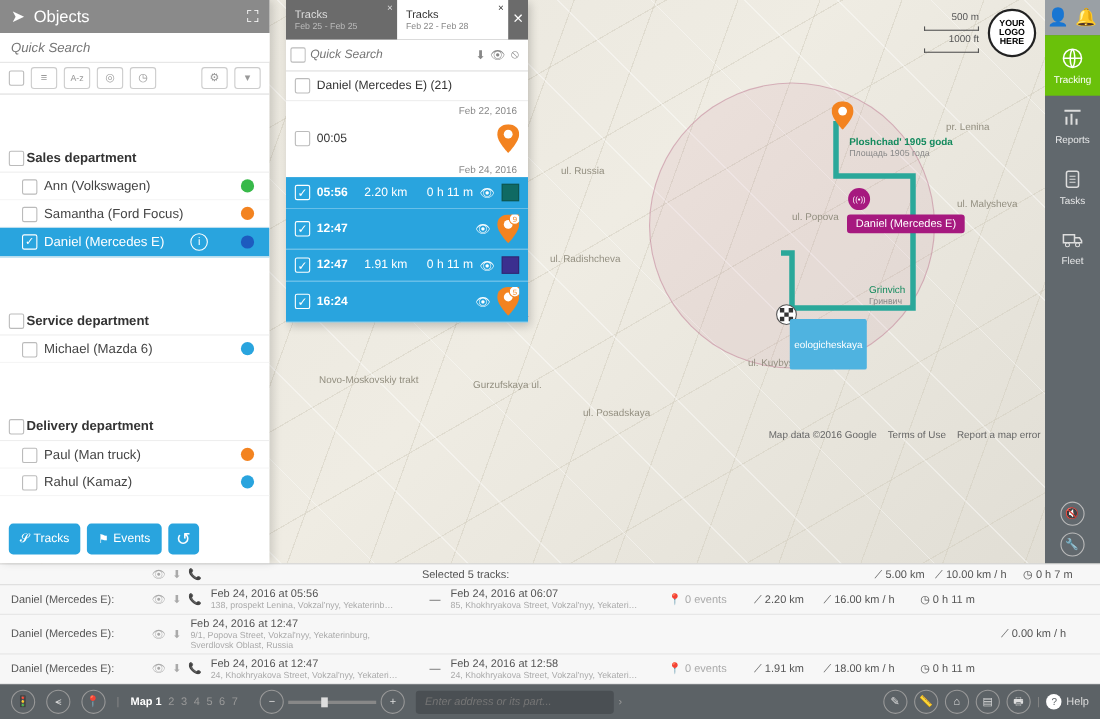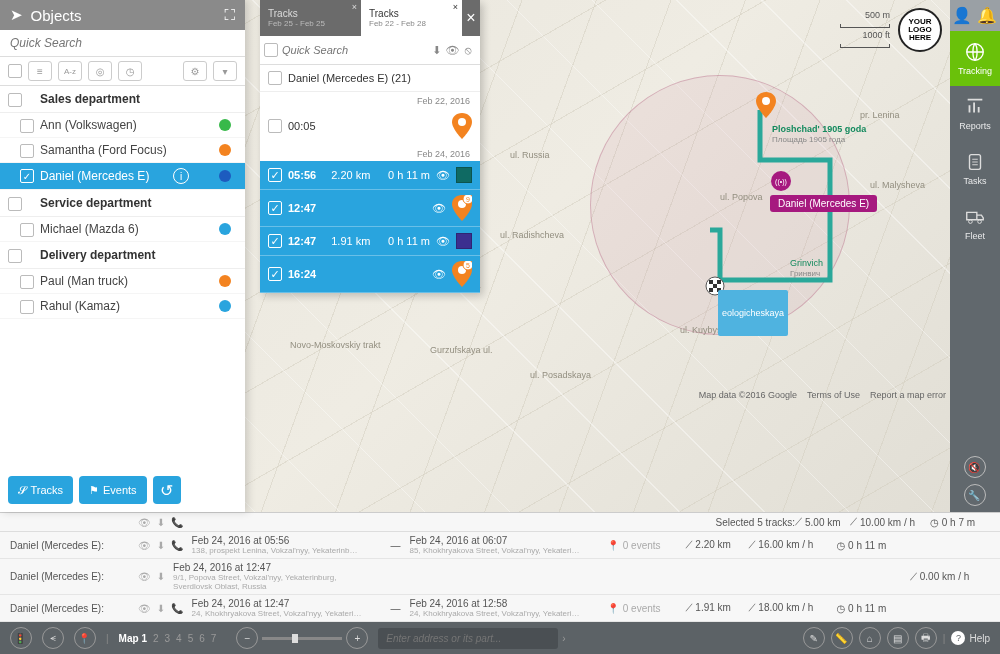--- a/index.html
+++ b/index.html
@@ -21,21 +21,21 @@
 
 .objects-panel { position: relative; z-index: 5; width: 245px; background: #fff; display:flex; flex-direction:column; box-shadow: 3px 0 8px rgba(0,0,0,0.15); }
 .panel-header { background: #8a8a8a; color: #fff; display:flex; align-items:center; padding: 6px 10px; font-size: 15px; gap:8px; }
 .panel-header .expand { margin-left:auto; cursor:pointer; }
 .search-bar { border-bottom:1px solid #ddd; }
 .search-bar input { width:100%; border:none; padding:6px 10px; font-size:12px; font-style:italic; color:#999; outline:none; }
 .toolbar { display:flex; align-items:center; padding:4px 8px; gap:6px; border-bottom:1px solid #ddd; }
 .toolbar .tbx { width:24px; height:20px; border:1px solid #ccc; border-radius:3px; display:flex; align-items:center; justify-content:center; color:#999; font-size:10px; cursor:pointer; }
 .chkbox { width:14px; height:14px; border:1px solid #bbb; border-radius:2px; cursor:pointer; display:inline-flex; align-items:center; justify-content:center; flex-shrink:0; }
 .tree { flex:1; overflow:auto; }
-.dept { padding:6px 10px 6px 40px; font-size:12px; font-weight:bold; color:#333; border-bottom:1px solid #eee; position:relative; }
+.dept { padding:6px 10px 6px 24px; font-size:12px; font-weight:bold; color:#333; border-bottom:1px solid #eee; position:relative;margin-top:44px; }
 .dept .chkbox { position:absolute; left:8px; top:7px; }
 .obj-row { padding:5px 10px 5px 40px; font-size:12px; color:#444; border-bottom:1px solid #f5f5f5; position:relative; display:flex; align-items:center; cursor:pointer; }
 .obj-row .chkbox { position:absolute; left:20px; top:6px; }
 .dot { width:12px; height:12px; border-radius:50%; margin-left:auto; margin-right:4px; }
 .obj-row.selected { background:#29a4de; color:#fff; }
 .obj-row.selected .chkbox { border-color:#fff; background:#29a4de; }
 .obj-row.selected .chkbox::after { content:'✓'; color:#fff; font-size:10px; }
 .info-ic { margin-left:auto; margin-right:6px; width:16px; height:16px; border:1px solid #fff; border-radius:50%; display:flex; align-items:center; justify-content:center; font-size:10px; }
 .panel-footer { display:flex; padding:8px; gap:6px; }
 .btn-pill { background:#29a4de; color:#fff; border-radius:4px; padding:5px 10px; font-size:11px; display:flex; align-items:center; gap:4px; cursor:pointer; }
@@ -89,21 +89,21 @@
 .circ-ic { width:22px; height:22px; border:1.5px solid #bbb; border-radius:50%; display:flex; align-items:center; justify-content:center; color:#bbb; font-size:10px; cursor:pointer; }
 
 
 .map-attrib { position:absolute; bottom:2px; right:54px; font-size:9px; color:#666; z-index:3; display:flex; gap:10px; }
 .map-attrib span { cursor:pointer; }
 .google-logo { position:absolute; bottom:2px; left:4px; font-size:11px; color:#888; z-index:3; }
 
 
 .bottom-panel { height:110px; background:#f7f7f7; border-top:1px solid #ccc; display:flex; flex-direction:column; font-size:10px; color:#555; overflow:hidden; }
 .bottom-head { display:flex; align-items:center; padding:3px 10px; border-bottom:1px solid #ddd; }
-.bottom-head .sel { margin-left:200px; flex:1; text-align:right; }
+.bottom-head .sel { margin-left:200px; flex:1; text-align:left; }
 .bt-row { display:flex; align-items:center; padding:3px 10px; border-bottom:1px solid #e5e5e5; gap:8px; }
 .bt-name { width:120px; }
 .bt-icons { display:flex; gap:6px; color:#aaa; }
 .bt-time { width:190px; }
 .bt-addr { font-size:8px; color:#aaa; }
 .bt-dash { width:12px; text-align:center; }
 .bt-ev { width:70px; color:#aaa; display:flex; align-items:center; gap:3px; }
 .bt-dist { width:55px; display:flex; align-items:center; gap:3px; }
 .bt-speed { width:80px; display:flex; align-items:center; gap:3px; }
 .bt-dur { width:60px; display:flex; align-items:center; gap:3px; }

